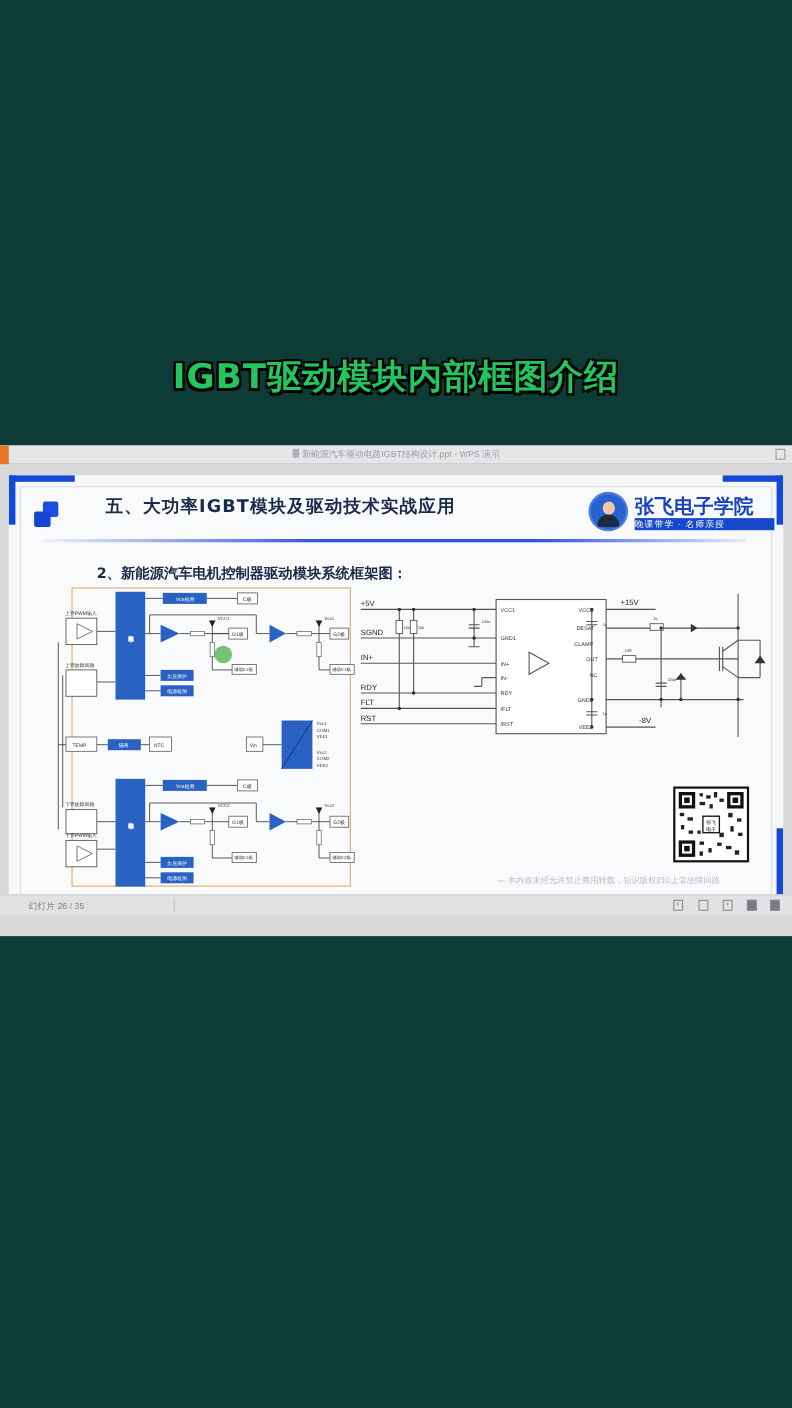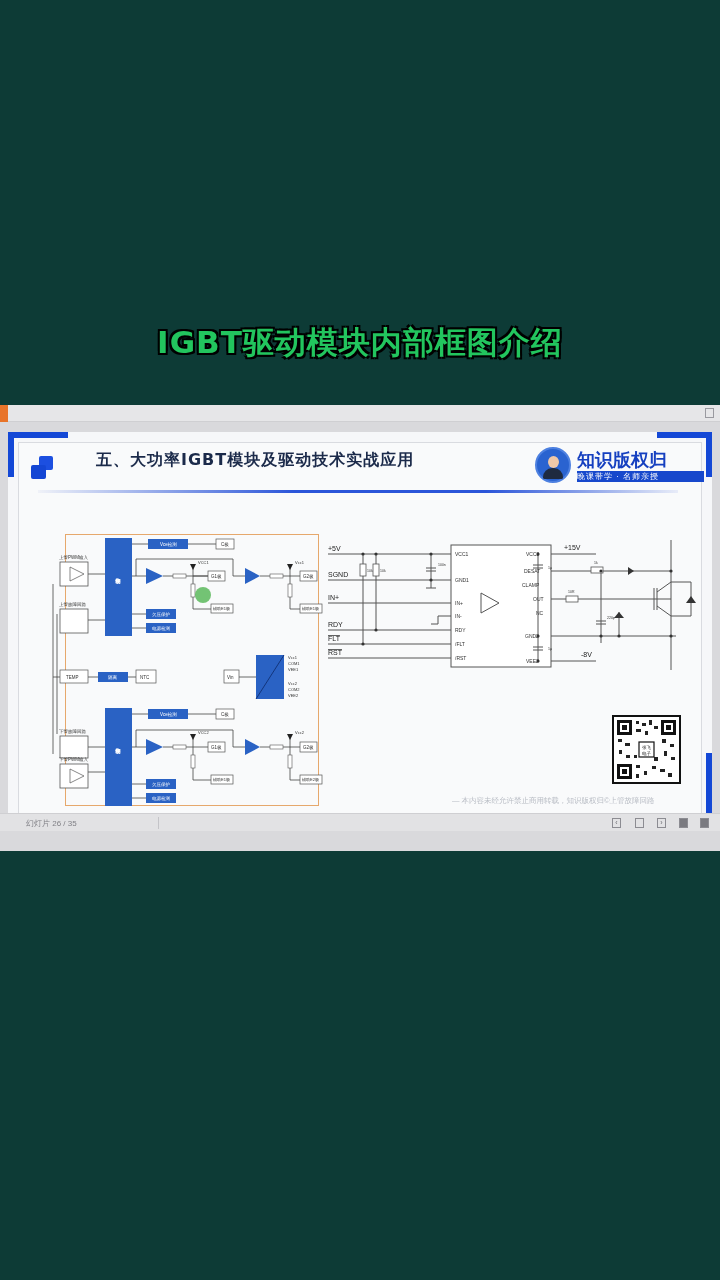--- a/index.html
+++ b/index.html
@@ -54,20 +54,21 @@
   svg text { font-family: "Liberation Sans", sans-serif; }
 </style>
 </head>
 <body>
 
 <div class="video-caption">IGBT驱动模块内部框图介绍</div>
 
 <div class="app-window">
   <div class="titlebar">
     <div class="app-logo"></div>
+    <div class="title"><span class="doc-icon"></span><span>新能源汽车驱动电路IGBT结构设计.ppt - WPS 演示</span></div>
     <div class="win-btn"></div>
   </div>
 
   <div class="slide-area">
     <div class="slide">
       <div class="corner" style="left:0;top:0;width:60px;height:6px"></div>
       <div class="corner" style="left:0;top:0;width:6px;height:45px"></div>
       <div class="corner" style="right:0;top:0;width:55px;height:6px"></div>
       <div class="corner" style="right:0;top:0;width:6px;height:45px"></div>
       <div class="corner" style="left:0;bottom:0;width:55px;height:6px"></div>
@@ -79,23 +80,24 @@
       <div class="logo-sq1"></div>
       <div class="logo-sq2"></div>
 
       <div class="slide-title">五、大功率IGBT模块及驱动技术实战应用</div>
       <div class="header-rule"></div>
 
       <div class="brand-avatar">
         <div class="face"></div>
           <div class="body"></div>
       </div>
-      <div class="brand-name">知识版权归</div>
+      <div class="brand-name">张飞电子学院</div>
       <div class="brand-slogan">晚课带学 · 名师亲授</div>
 
+      <div class="section-heading">2、新能源汽车电机控制器驱动模块系统框架图：</div>
 
       <div class="diagram-frame"></div>
       <svg style="position:absolute;left:30px;top:102px" width="290" height="275" viewBox="0 0 290 275">
         <g stroke="#444" stroke-width="0.8" fill="none">
 
           <line x1="15" y1="50" x2="15" y2="220"></line>
           <line x1="19" y1="80" x2="19" y2="200"></line>
           <line x1="15" y1="143" x2="22" y2="143"></line>
 
           <line x1="50" y1="40" x2="67" y2="40"></line>

